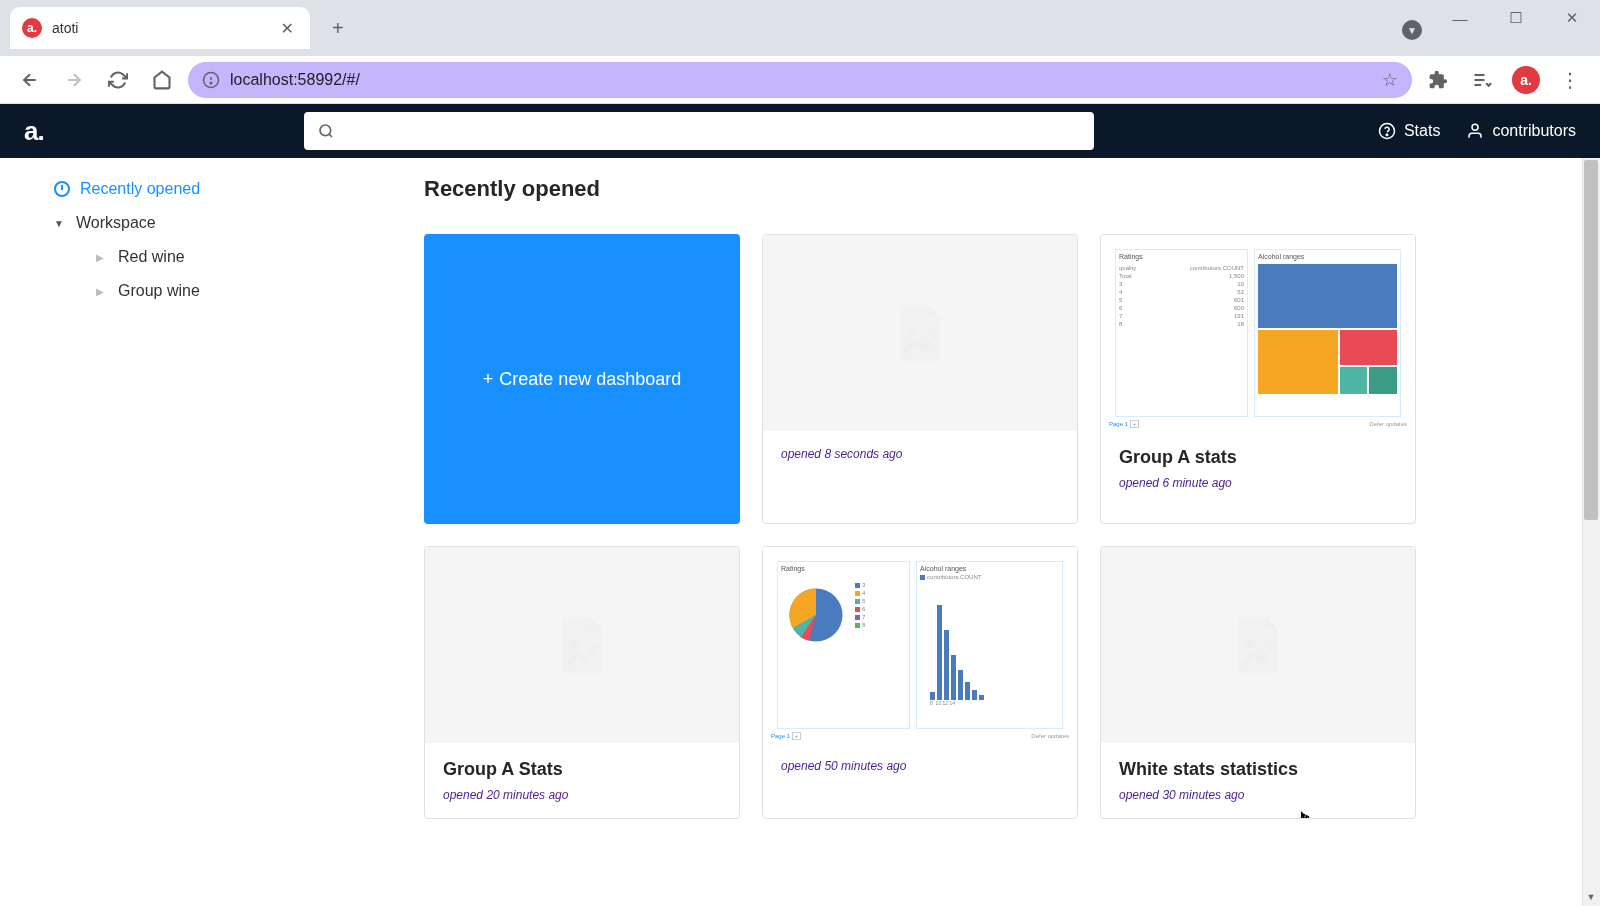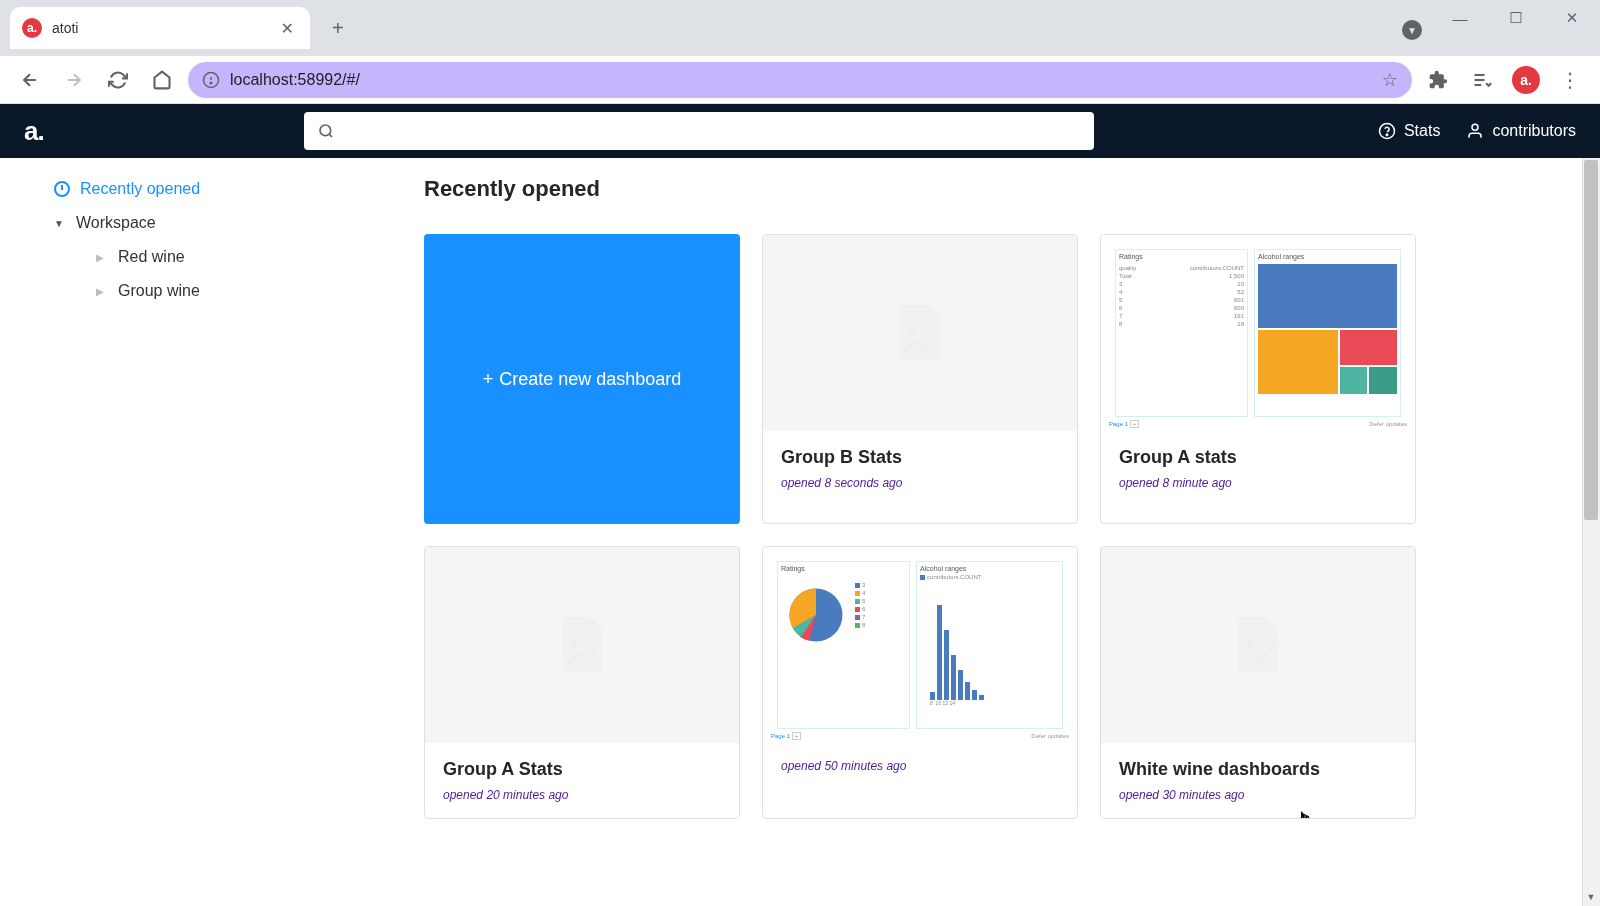--- a/index.html
+++ b/index.html
@@ -549,21 +549,20 @@
       <div class="card">
         <div class="card-thumb">
           <svg class="placeholder-img" viewBox="0 0 24 28" fill="#e0e0e0">
               <path d="M4 0h12l6 6v20a2 2 0 01-2 2H4a2 2 0 01-2-2V2a2 2 0 012-2z"></path>
               <polyline points="16,0 16,6 22,6" fill="#d0d0d0"></polyline>
               <circle cx="8" cy="14" r="2" fill="#ccc"></circle>
               <polyline points="4,24 10,18 14,22 20,14" stroke="#ccc" stroke-width="2" fill="none"></polyline>
             </svg>
         </div>
         <div class="card-body">
-          <div class="card-title">Group B Stats</div>
           <div class="card-meta">opened 8 seconds ago</div>
         </div>
       </div>
 
       <div class="card">
         <div class="card-thumb" style="background:#fff;">
           <div class="thumb-content">
             <div class="thumb-panel" style="flex:0.9;">
               <div class="thumb-title">Ratings</div>
               <div class="mini-table">
@@ -618,21 +617,21 @@
               </div>
             </div>
           </div>
           <div class="thumb-footer">
             <span><span>Page 1</span> <span style="border:1px solid #ccc;padding:0 2px;color:#999;">+</span></span>
             <span class="upd">Defer updates</span>
           </div>
         </div>
         <div class="card-body">
           <div class="card-title">Group A stats</div>
-          <div class="card-meta">opened 8 minute ago</div>
+          <div class="card-meta">opened 6 minute ago</div>
         </div>
       </div>
 
       <div class="card">
         <div class="card-thumb">
           <svg class="placeholder-img" viewBox="0 0 24 28" fill="#e0e0e0">
               <path d="M4 0h12l6 6v20a2 2 0 01-2 2H4a2 2 0 01-2-2V2a2 2 0 012-2z"></path>
               <polyline points="16,0 16,6 22,6" fill="#d0d0d0"></polyline>
               <circle cx="8" cy="14" r="2" fill="#ccc"></circle>
               <polyline points="4,24 10,18 14,22 20,14" stroke="#ccc" stroke-width="2" fill="none"></polyline>
@@ -698,21 +697,21 @@
       <div class="card" style="position:relative;">
         <div class="card-thumb">
           <svg class="placeholder-img" viewBox="0 0 24 28" fill="#e0e0e0">
               <path d="M4 0h12l6 6v20a2 2 0 01-2 2H4a2 2 0 01-2-2V2a2 2 0 012-2z"></path>
               <polyline points="16,0 16,6 22,6" fill="#d0d0d0"></polyline>
               <circle cx="8" cy="14" r="2" fill="#ccc"></circle>
               <polyline points="4,24 10,18 14,22 20,14" stroke="#ccc" stroke-width="2" fill="none"></polyline>
             </svg>
         </div>
         <div class="card-body">
-          <div class="card-title">White wine dashboards</div>
+          <div class="card-title">White stats statistics</div>
           <div class="card-meta">opened 30 minutes ago</div>
         </div>
         <div class="cursor-hand">
           <svg width="20" height="22" viewBox="0 0 24 24" fill="#fff" stroke="#000" stroke-width="1.5">
               <path d="M8 2v10l-2-2-2 2 4 8h10l2-8-2-2-2 2V8l-2-1v3l-2-1V6l-2-1v5z"></path>
             </svg>
         </div>
       </div>
 
     </div>

